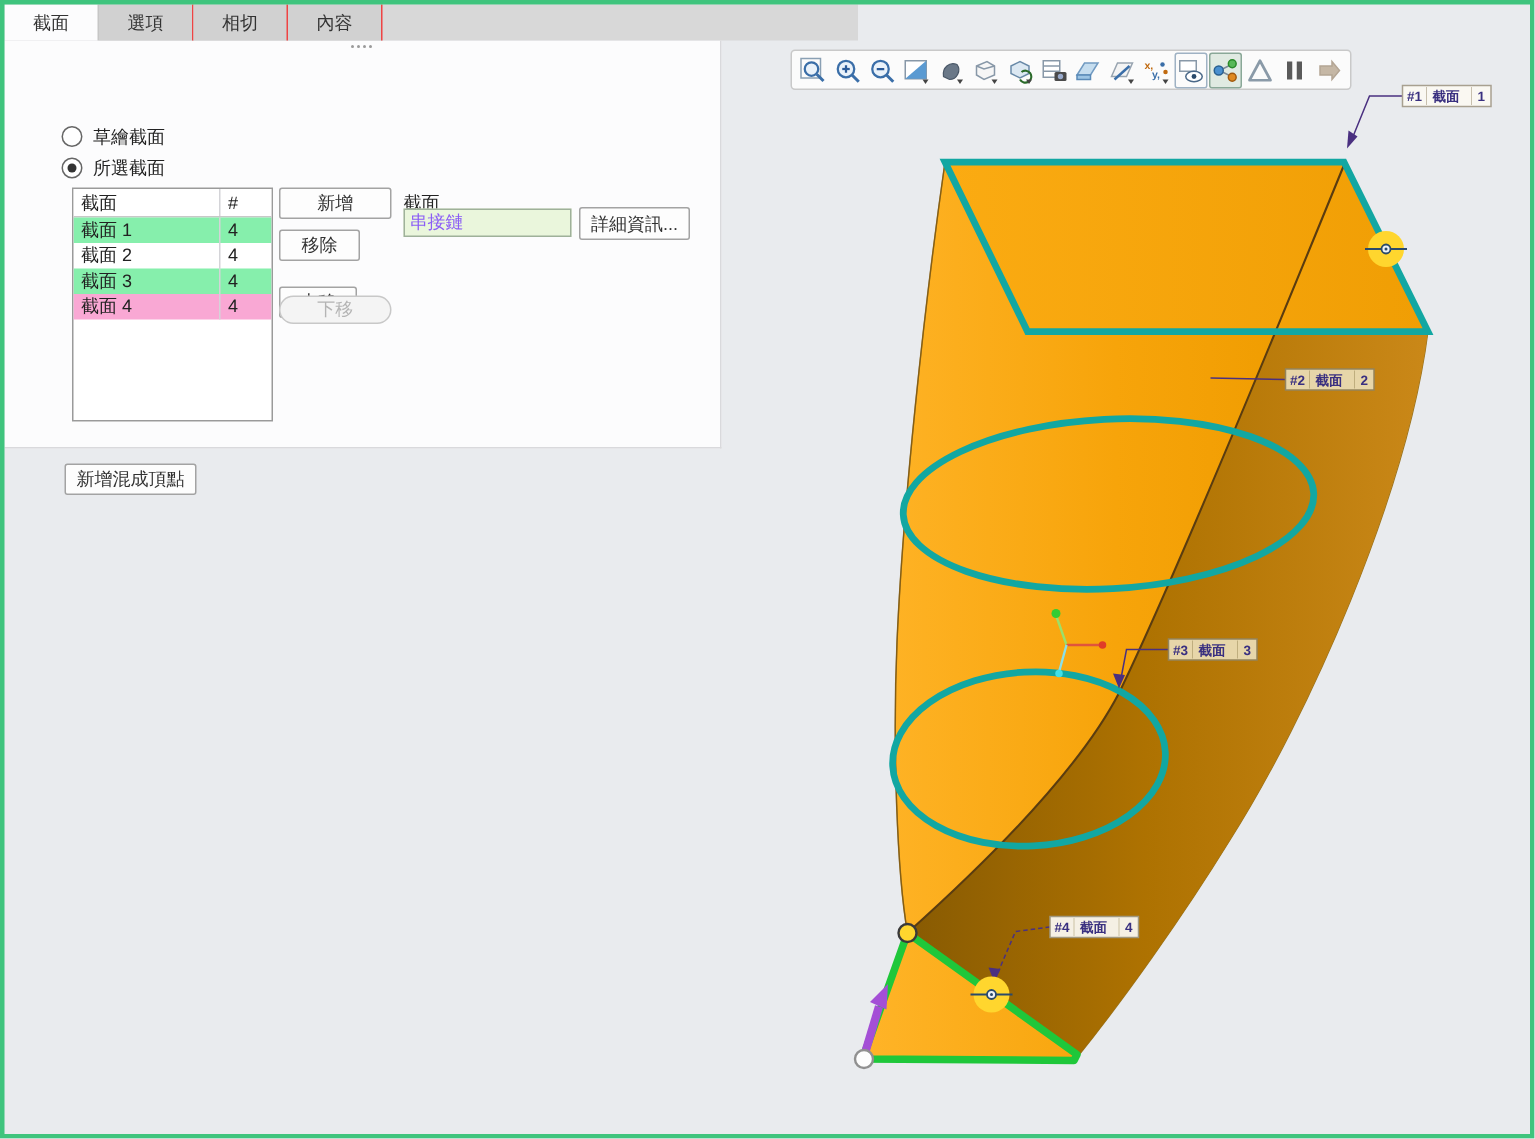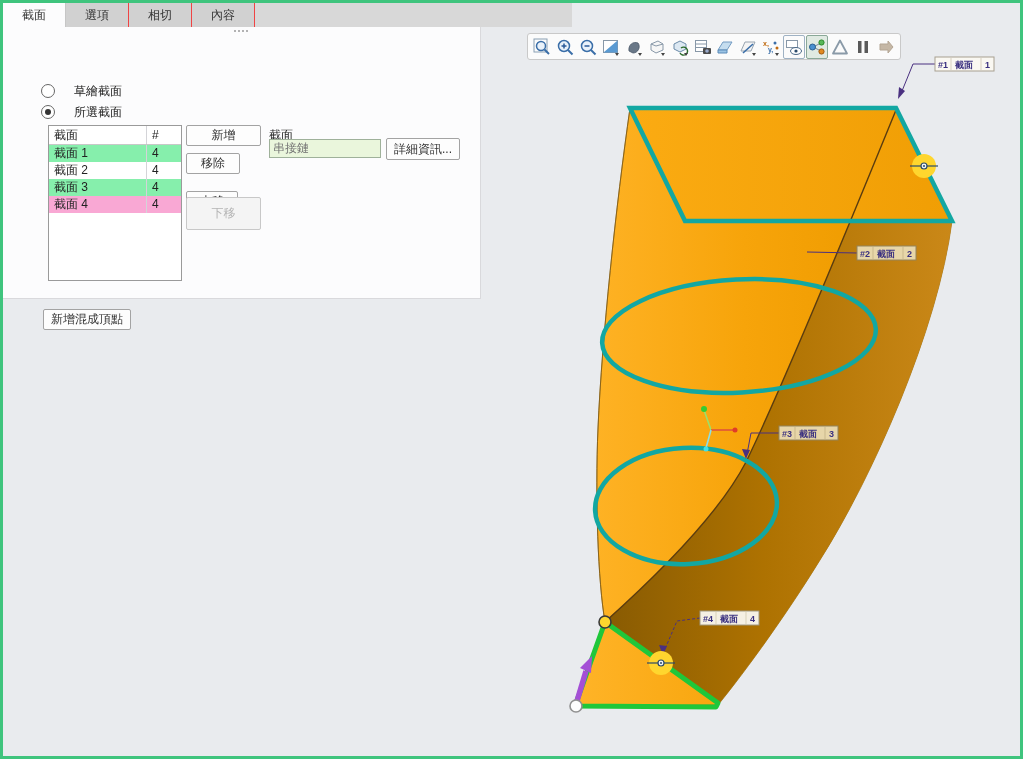--- a/index.html
+++ b/index.html
@@ -9,36 +9,36 @@
   .tabstrip{position:absolute;left:3px;top:3px;width:569px;height:24px;background:#d8d8d8;
     display:flex;align-items:stretch;z-index:5;}
   .tab{width:62px;display:flex;align-items:center;justify-content:center;font-size:12px;color:#333;
     background:#d1d1d1;border-right:1px solid #ef4444;cursor:default;}
   .tab.active{background:#fcfcfd;border-right:1px solid #c6c6c6;}
   
   .panel{position:absolute;left:3px;top:27px;width:477px;height:271px;background:#fcfcfd;
     border-right:1px solid #d9d9dc;border-bottom:1px solid #d9d9dc;z-index:4;font-size:12px;color:#222;}
   .drag-dots{position:absolute;left:231px;top:3px;width:20px;height:4px;}
   .drag-dots i{display:inline-block;width:2px;height:2px;border-radius:50%;background:#9a9a9a;margin-right:2px;vertical-align:top;}
-  .radio-row{position:absolute;left:38px;display:flex;align-items:center;gap:19px;height:16px;justify-content:flex-end;}
+  .radio-row{position:absolute;left:38px;display:flex;align-items:center;gap:7px;height:16px;justify-content:flex-end;}
   .radio{width:12px;height:12px;border:1px solid #666;border-radius:50%;background:#fff;position:relative;flex:none;}
   .radio.on::after{content:"";position:absolute;left:3px;top:3px;width:6px;height:6px;border-radius:50%;background:#333;}
   .sec-table{position:absolute;left:45px;top:98px;width:132px;height:154px;border:1px solid #9a9a9a;background:#fff;overflow:hidden;}
   .sec-row{display:flex;height:17px;line-height:17px;}
   .sec-row .c1{width:92px;padding-left:5px;border-right:1px solid #d4d4d8;overflow:hidden;}
   .sec-row .c2{flex:1;padding-left:5px;}
   .sec-row.hdr{border-bottom:1px solid #c8c8c8;height:18px;line-height:18px;background:#fff;}
   .sec-row.odd{background:#86efac;}
   .sec-row.sel{background:#f9a8d4;}
   .btn{position:absolute;box-sizing:border-box;background:#fdfdfd;border:1px solid #a3a3a3;border-radius:2px;
     font-size:12px;color:#333;display:flex;align-items:center;justify-content:center;cursor:default;}
   .btn.disabled{color:#b4b4b4;background:#f4f4f4;border-color:#c8c8c8;}
   .fld-label{position:absolute;left:266px;top:100px;}
   .chain-input{position:absolute;left:266px;top:112px;width:104px;height:17px;background:#eaf6dc;
-    border:1px solid #9fb19a;font-size:12px;color:#737373;padding:0 3px;font-family:inherit;}
+    border:1px solid #9fb19a;font-size:12px;color:#8b5cf6;padding:0 3px;font-family:inherit;}
   
   .gtoolbar{position:absolute;left:527px;top:33px;width:374px;height:27px;background:#fbfbfb;
     border:1px solid #c9c9c9;border-radius:3px;display:flex;align-items:center;padding:0 3px;gap:1px;z-index:10;box-sizing:border-box;}
   .gicon{width:22px;height:22px;display:flex;align-items:center;justify-content:center;border:1px solid transparent;border-radius:2px;}
   .gicon.boxed{border-color:#9fb2c4;}
   .gicon.selected{border-color:#8aa898;background:#e0eae2;}
   .scene{position:absolute;left:0;top:0;z-index:2;}
   .anno-text{font-size:9px;fill:#3a3080;font-weight:bold;}
 </style>
 </head>
@@ -192,21 +192,21 @@
     </div>
     <div class="sec-row sel">
       <div class="c1">截面 4</div>
       <div class="c2">4</div>
     </div>
   </div>
 
   <div class="btn" style="left:183px;top:98px;width:75px;height:21px;">新增</div>
   <div class="btn" style="left:183px;top:126px;width:54px;height:21px;">移除</div>
   <div class="btn" style="left:183px;top:164px;width:52px;height:21px;">上移</div>
-  <div class="btn disabled" style="left:183px;top:170px;width:75px;height:33px;">下移</div>
+  <div class="btn disabled" style="left:183px;top:170px;width:75px;height:19px;border-radius:10px;">下移</div>
 
   <div class="fld-label">截面</div>
   <input class="chain-input" type="text" value="串接鏈" style="">
   <div class="btn" style="left:383px;top:111px;width:74px;height:22px;">詳細資訊...</div>
 
   <div class="btn" style="left:40px;top:254px;width:88px;height:21px;margin-top:28px;">新增混成頂點</div>
 </div>
 
 <div class="gtoolbar">
   <span class="gicon">

